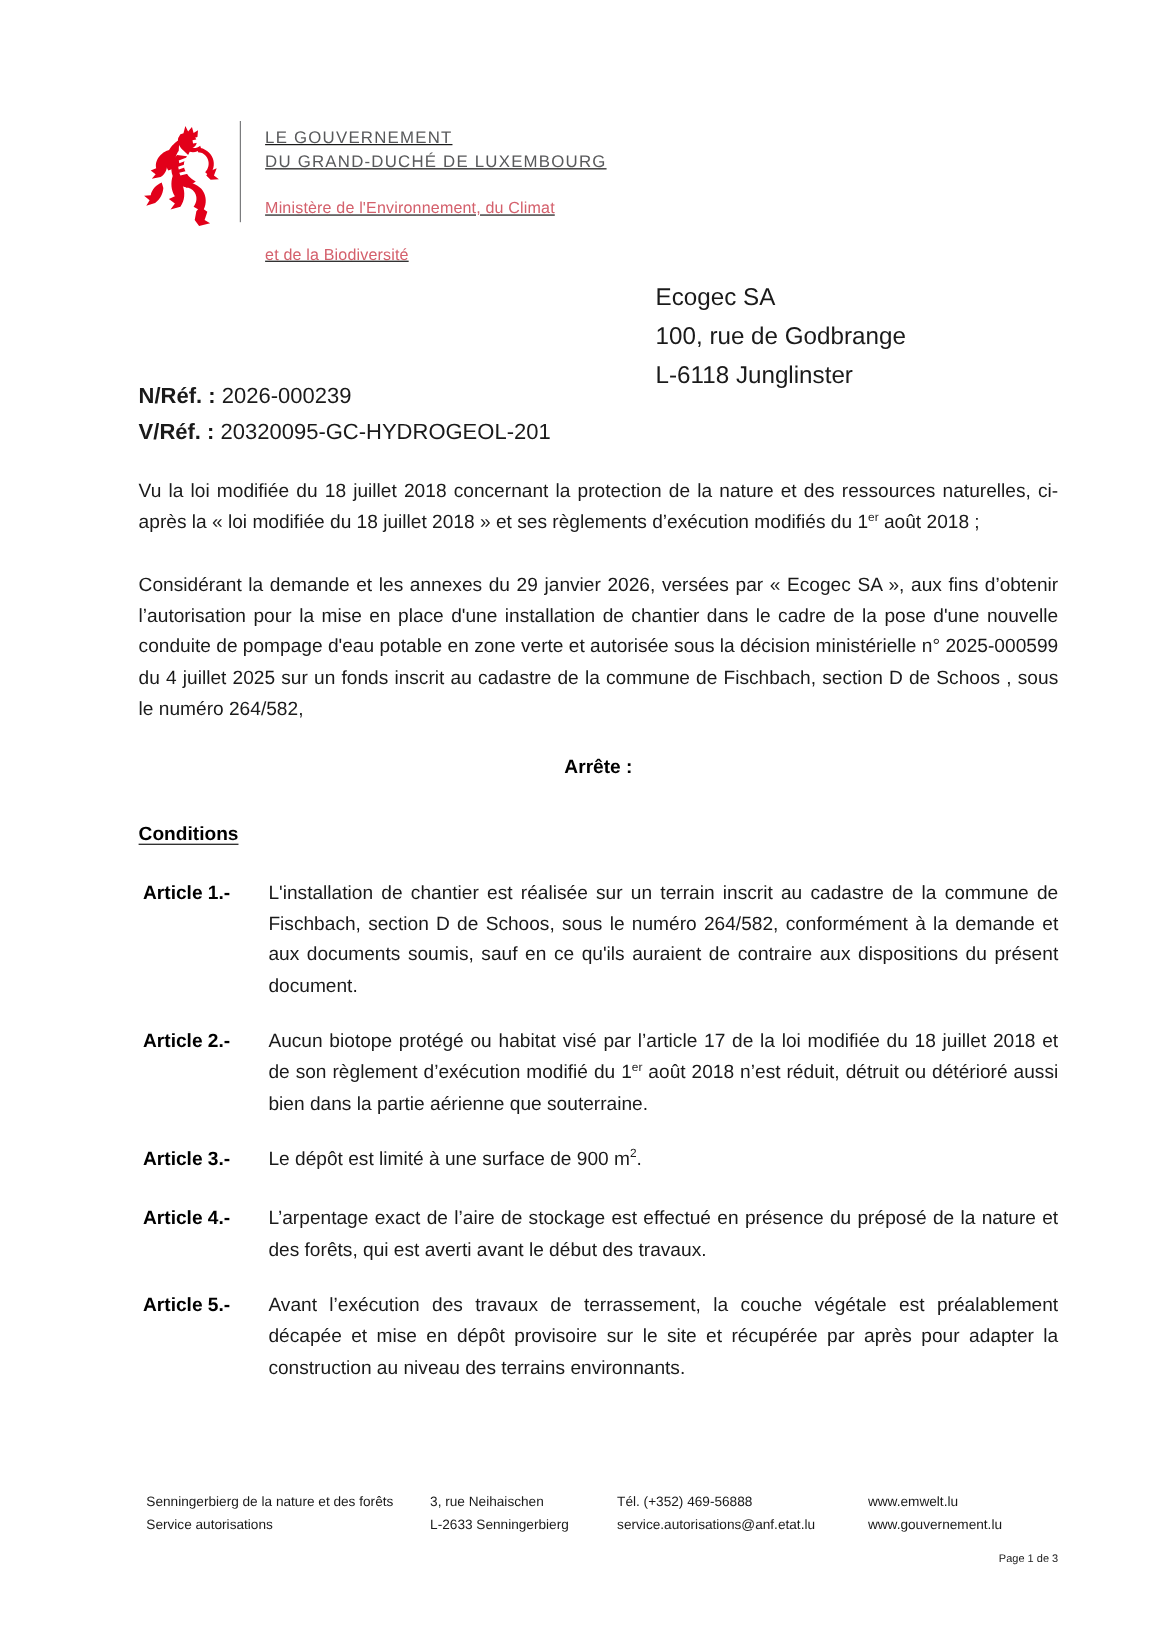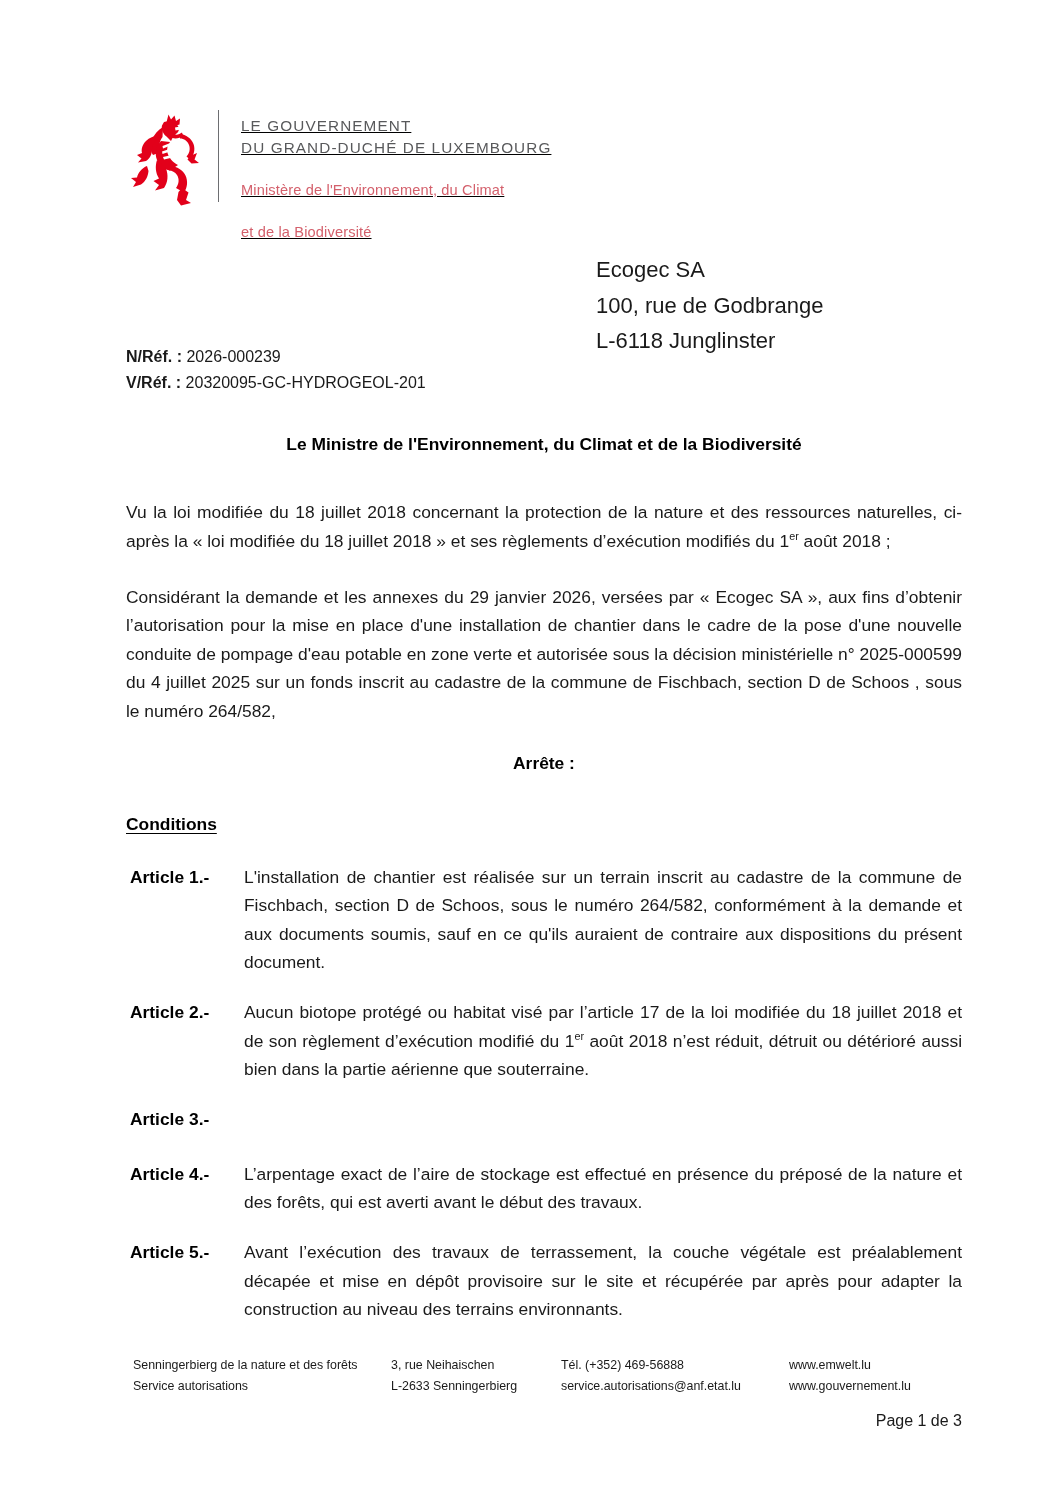--- a/index.html
+++ b/index.html
@@ -72,21 +72,21 @@
     font-size: 22px;
     line-height: 1.62;
     color: #1a1a1a;
   }
 
   
   .refs {
     position: absolute;
     left: 126px;
     top: 344px;
-    font-size: 16px;
+    font-size: 20px;
     line-height: 1.63;
     color: #1a1a1a;
   }
   .refs .lbl { font-weight: bold; }
 
   
   .body-area {
     position: absolute;
     left: 126px;
     top: 432px;
@@ -167,21 +167,21 @@
   .footer .col { flex: 0 0 auto; }
   .fcol-1 { width: 258px; }
   .fcol-2 { width: 170px; }
   .fcol-3 { width: 228px; }
   .fcol-4 { width: auto; }
 
   .page-number {
     position: absolute;
     right: 96px;
     top: 1412px;
-    font-size: 16px;
+    font-size: 10px;
     color: #1a1a1a;
   }
 </style>
 </head>
 <body>
 
 <div class="page">
 
   <div class="letterhead">
 
@@ -241,21 +241,20 @@
       <span>2026-000239</span>
     </div>
     <div>
       <span class="lbl">V/Réf. :</span>
       <span>20320095-GC-HYDROGEOL-201</span>
     </div>
   </div>
 
   <div class="body-area">
 
-    <div class="doc-title">Le Ministre de l'Environnement, du Climat et de la Biodiversité</div>
 
     <p class="para"><span>Vu la loi modifiée du 18 juillet 2018 concernant la protection de la nature et des ressources naturelles, ci-après la « loi modifiée du 18 juillet 2018 » et ses règlements d’exécution modifiés du 1</span><sup>er</sup><span> août 2018 ;</span></p>
 
     <p class="para">Considérant la demande et les annexes du 29 janvier 2026, versées par « Ecogec SA », aux fins d’obtenir l’autorisation pour la mise en place d'une installation de chantier dans le cadre de la pose d'une nouvelle conduite de pompage d'eau potable en zone verte et autorisée sous la décision ministérielle n° 2025-000599 du 4 juillet 2025 sur un fonds inscrit au cadastre de la commune de Fischbach, section D de Schoos , sous le numéro 264/582,</p>
 
     <div class="arrete">Arrête :</div>
 
     <div class="section-heading">Conditions</div>
 
     <div class="article">
@@ -263,20 +262,21 @@
       <div class="art-text">L'installation de chantier est réalisée sur un terrain inscrit au cadastre de la commune de Fischbach, section D de Schoos, sous le numéro 264/582, conformément à la demande et aux documents soumis, sauf en ce qu'ils auraient de contraire aux dispositions du présent document.</div>
     </div>
 
     <div class="article">
       <div class="art-label">Article 2.-</div>
       <div class="art-text"><span>Aucun biotope protégé ou habitat visé par l’article 17 de la loi modifiée du 18 juillet 2018 et de son règlement d’exécution modifié du 1</span><sup>er</sup><span> août 2018 n’est réduit, détruit ou détérioré aussi bien dans la partie aérienne que souterraine.</span></div>
     </div>
 
     <div class="article tight">
       <div class="art-label">Article 3.-</div>
+      <div class="art-text"><span>Le dépôt est limité à une surface de 900 m</span><sup>2</sup><span>.</span></div>
     </div>
 
     <div class="article">
       <div class="art-label">Article 4.-</div>
       <div class="art-text">L’arpentage exact de l’aire de stockage est effectué en présence du préposé de la nature et des forêts, qui est averti avant le début des travaux.</div>
     </div>
 
     <div class="article">
       <div class="art-label">Article 5.-</div>
       <div class="art-text">Avant l’exécution des travaux de terrassement, la couche végétale est préalablement décapée et mise en dépôt provisoire sur le site et récupérée par après pour adapter la construction au niveau des terrains environnants.</div>

